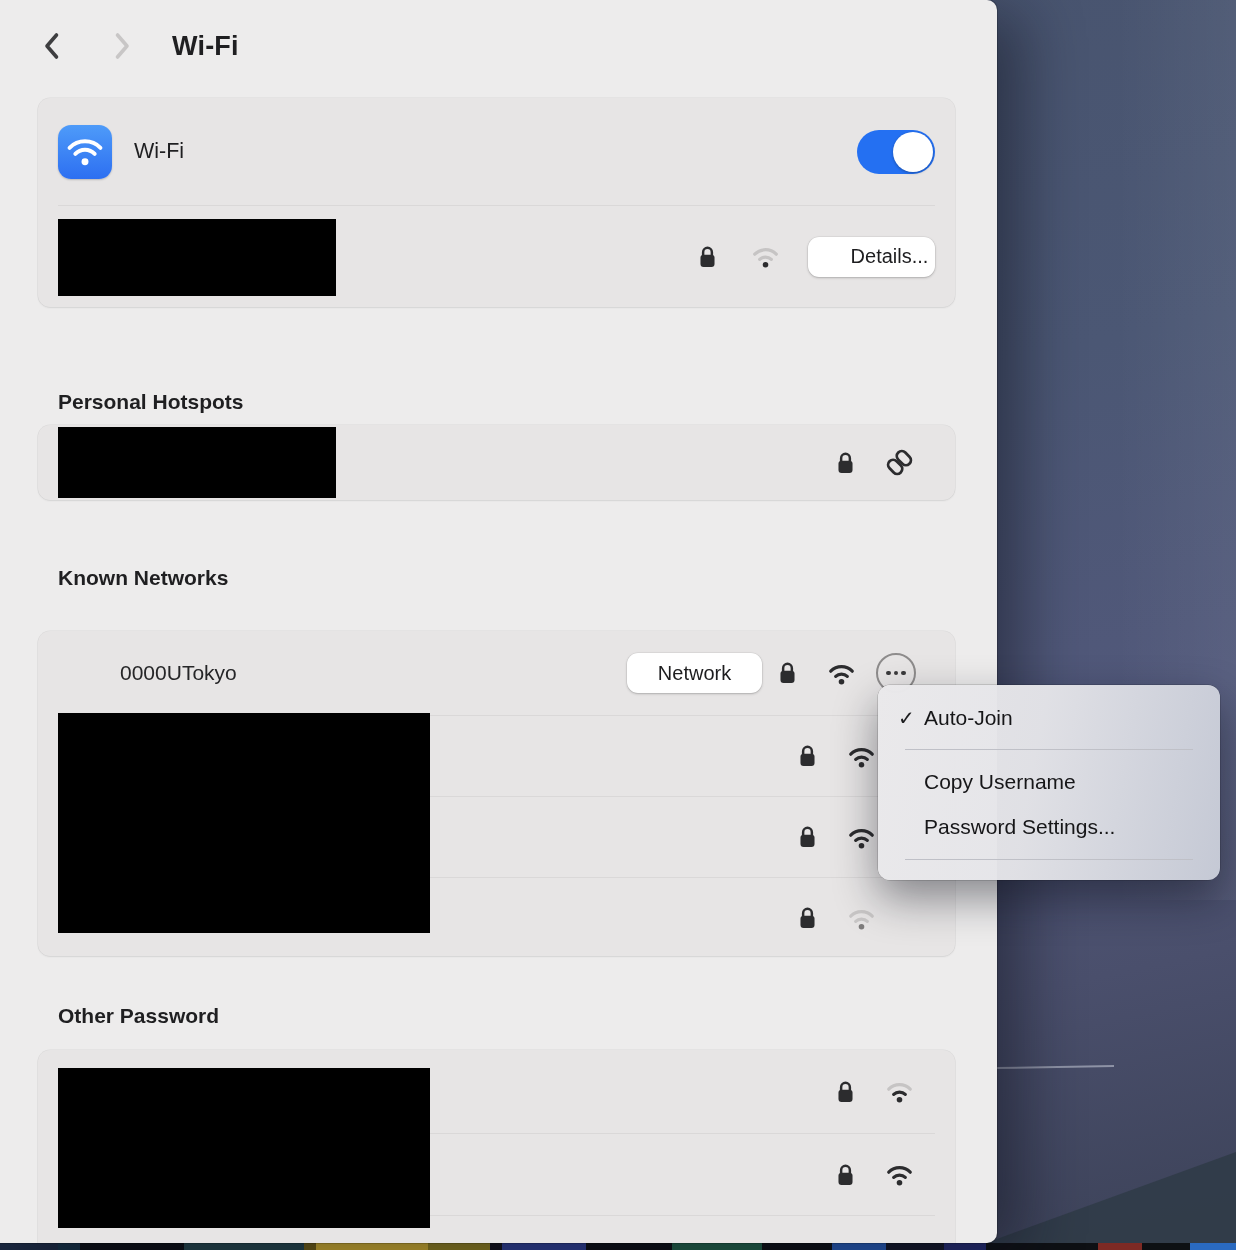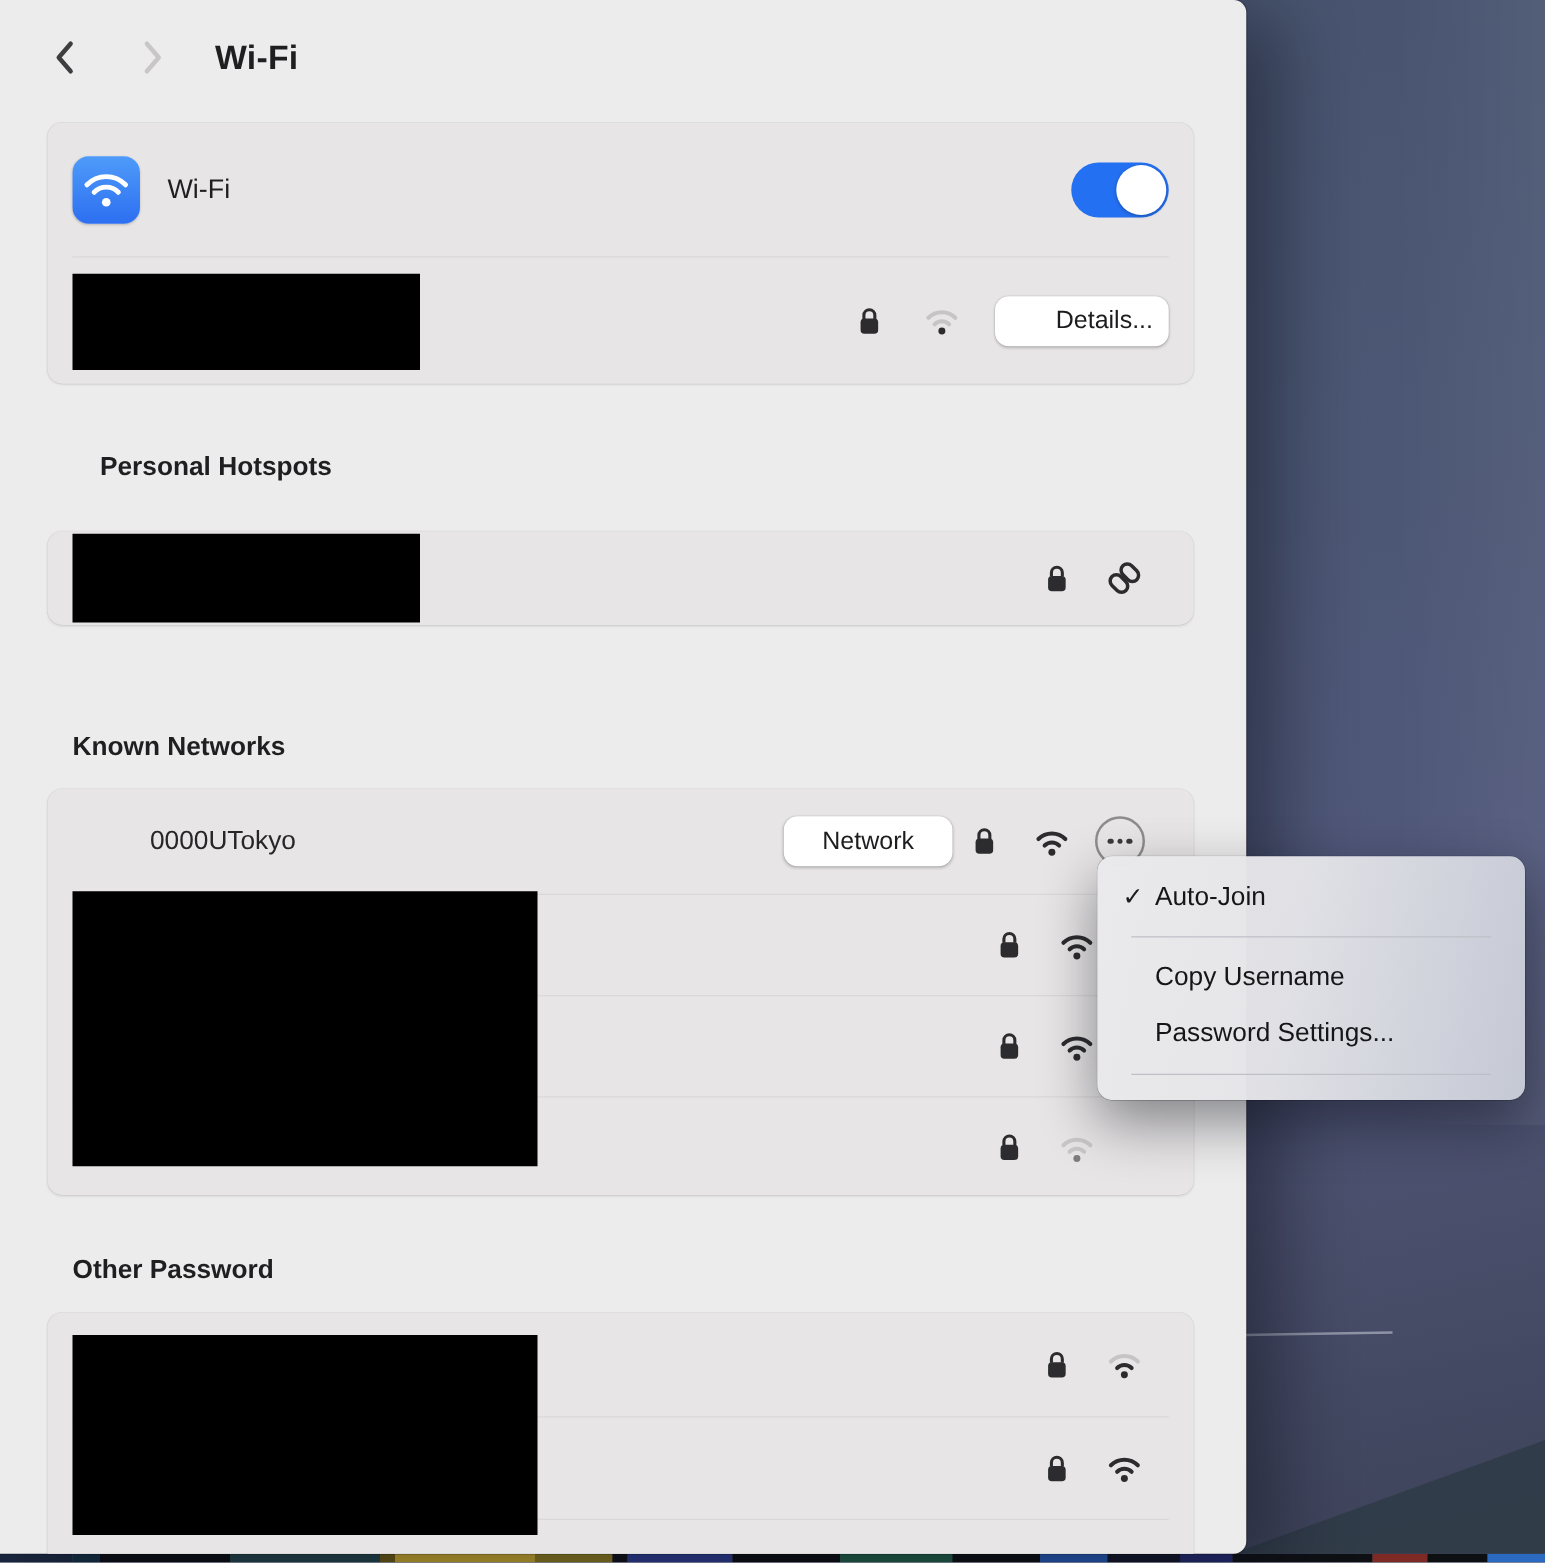--- a/index.html
+++ b/index.html
@@ -63,44 +63,44 @@
 
   .redact { position:absolute; background:#000; }
   .r-current { left:20px; top:13px; width:278px; height:77px; }
   .r-hotspot { left:20px; top:2px;  width:278px; height:71px; }
   .r-known   { left:20px; top:82px; width:372px; height:220px; z-index:5; }
   .r-other   { left:20px; top:18px; width:372px; height:160px; z-index:5; }
 
   .btn { background:#fff; border:none; border-radius:11px; font-size:20px; color:#1d1d1f;
     font-family:inherit; box-shadow:0 0 0 0.5px rgba(0,0,0,.08), 0 1px 2.5px rgba(0,0,0,.22);
     display:flex; align-items:center; justify-content:center; }
-  .btn.details { width:139px; height:40px;padding-left:36px; }
+  .btn.details { width:127px; height:40px;padding-left:36px; }
   .btn.connect { width:135px; height:40px; }
 
   
   .ic-lock { width:19px; height:26px; color:#2c2c2e; flex:0 0 auto; }
   .ic-wifi { width:29px; height:25px; flex:0 0 auto; }
   .ic-link { width:29px; height:29px; color:#2c2c2e; flex:0 0 auto; }
   .wifi-full  { --arc2:#2c2c2e; --arc1:#2c2c2e; --dot:#2c2c2e; }
   .wifi-weak  { --arc2:#c6c4c4; --arc1:#c6c4c4; --dot:#2c2c2e; }
   .wifi-faint { --arc2:#c9c7c7; --arc1:#c9c7c7; --dot:#7e7c7c; }
   .wifi-mid   { --arc2:#c6c4c4; --arc1:#2c2c2e; --dot:#2c2c2e; }
 
   .ellipsis-btn { width:40px; height:40px; border-radius:50%; border:2px solid #8e8c8c;
     background:transparent; display:flex; align-items:center; justify-content:center; gap:3px;
     flex:0 0 auto; }
   .ellipsis-btn i { width:4.5px; height:4.5px; border-radius:50%; background:#3a3a3c; }
 
   
   .card2 { top:425px; height:75px; }
   .card2 .row { height:75px; }
-  .t-hotspots { top:362px;margin-left:22px; }
-
-  
-  .t-known { top:566px;margin-top:20px; }
+  .t-hotspots { top:390px; }
+
+  
+  .t-known { top:566px; }
   .card3 { top:631px; height:325px; }
   .card3 .rowA { height:84px; }
   .card3 .rowB { height:80px; }
   .net-name { margin-left:62px; font-size:21px; color:#262628; }
   .g16{width:16px}.g20{width:20px}.g28{width:28px}.g30{width:30px}.g34{width:34px}
   .slot { width:40px; margin-right:19px; flex:0 0 auto; }
   .mr21 { margin-right:21px; }
 
   
   .t-other { top:1004px; }

